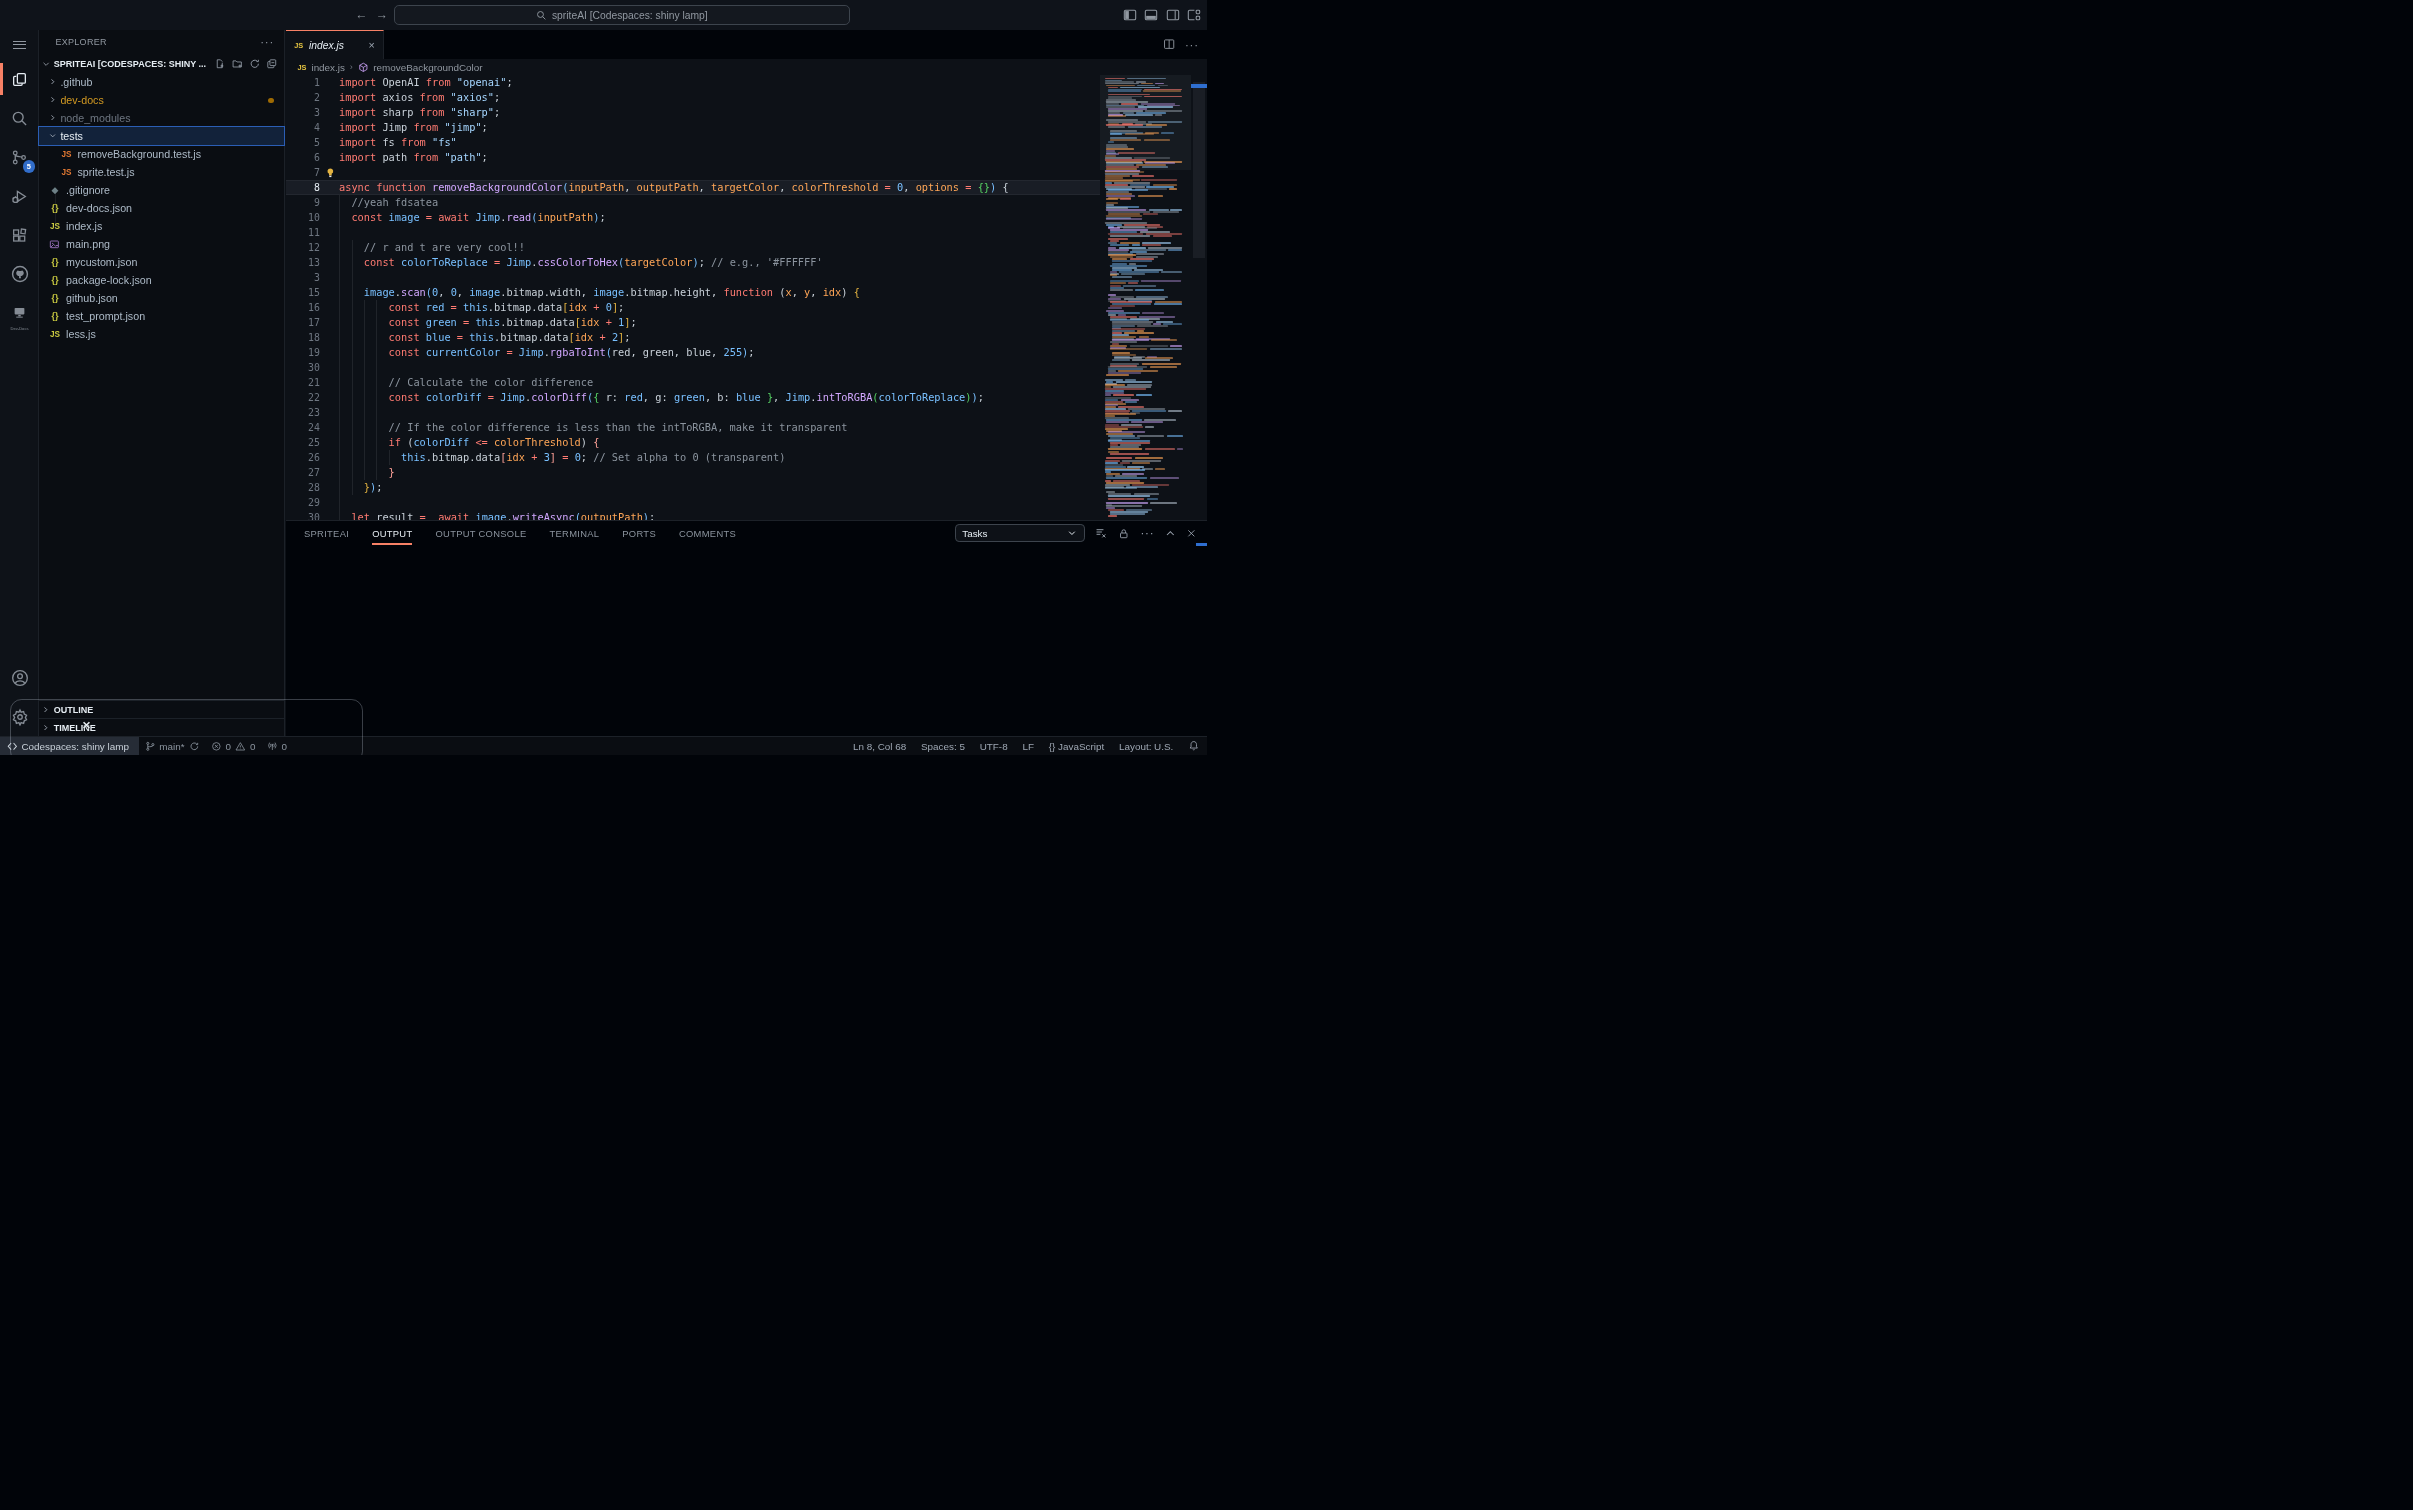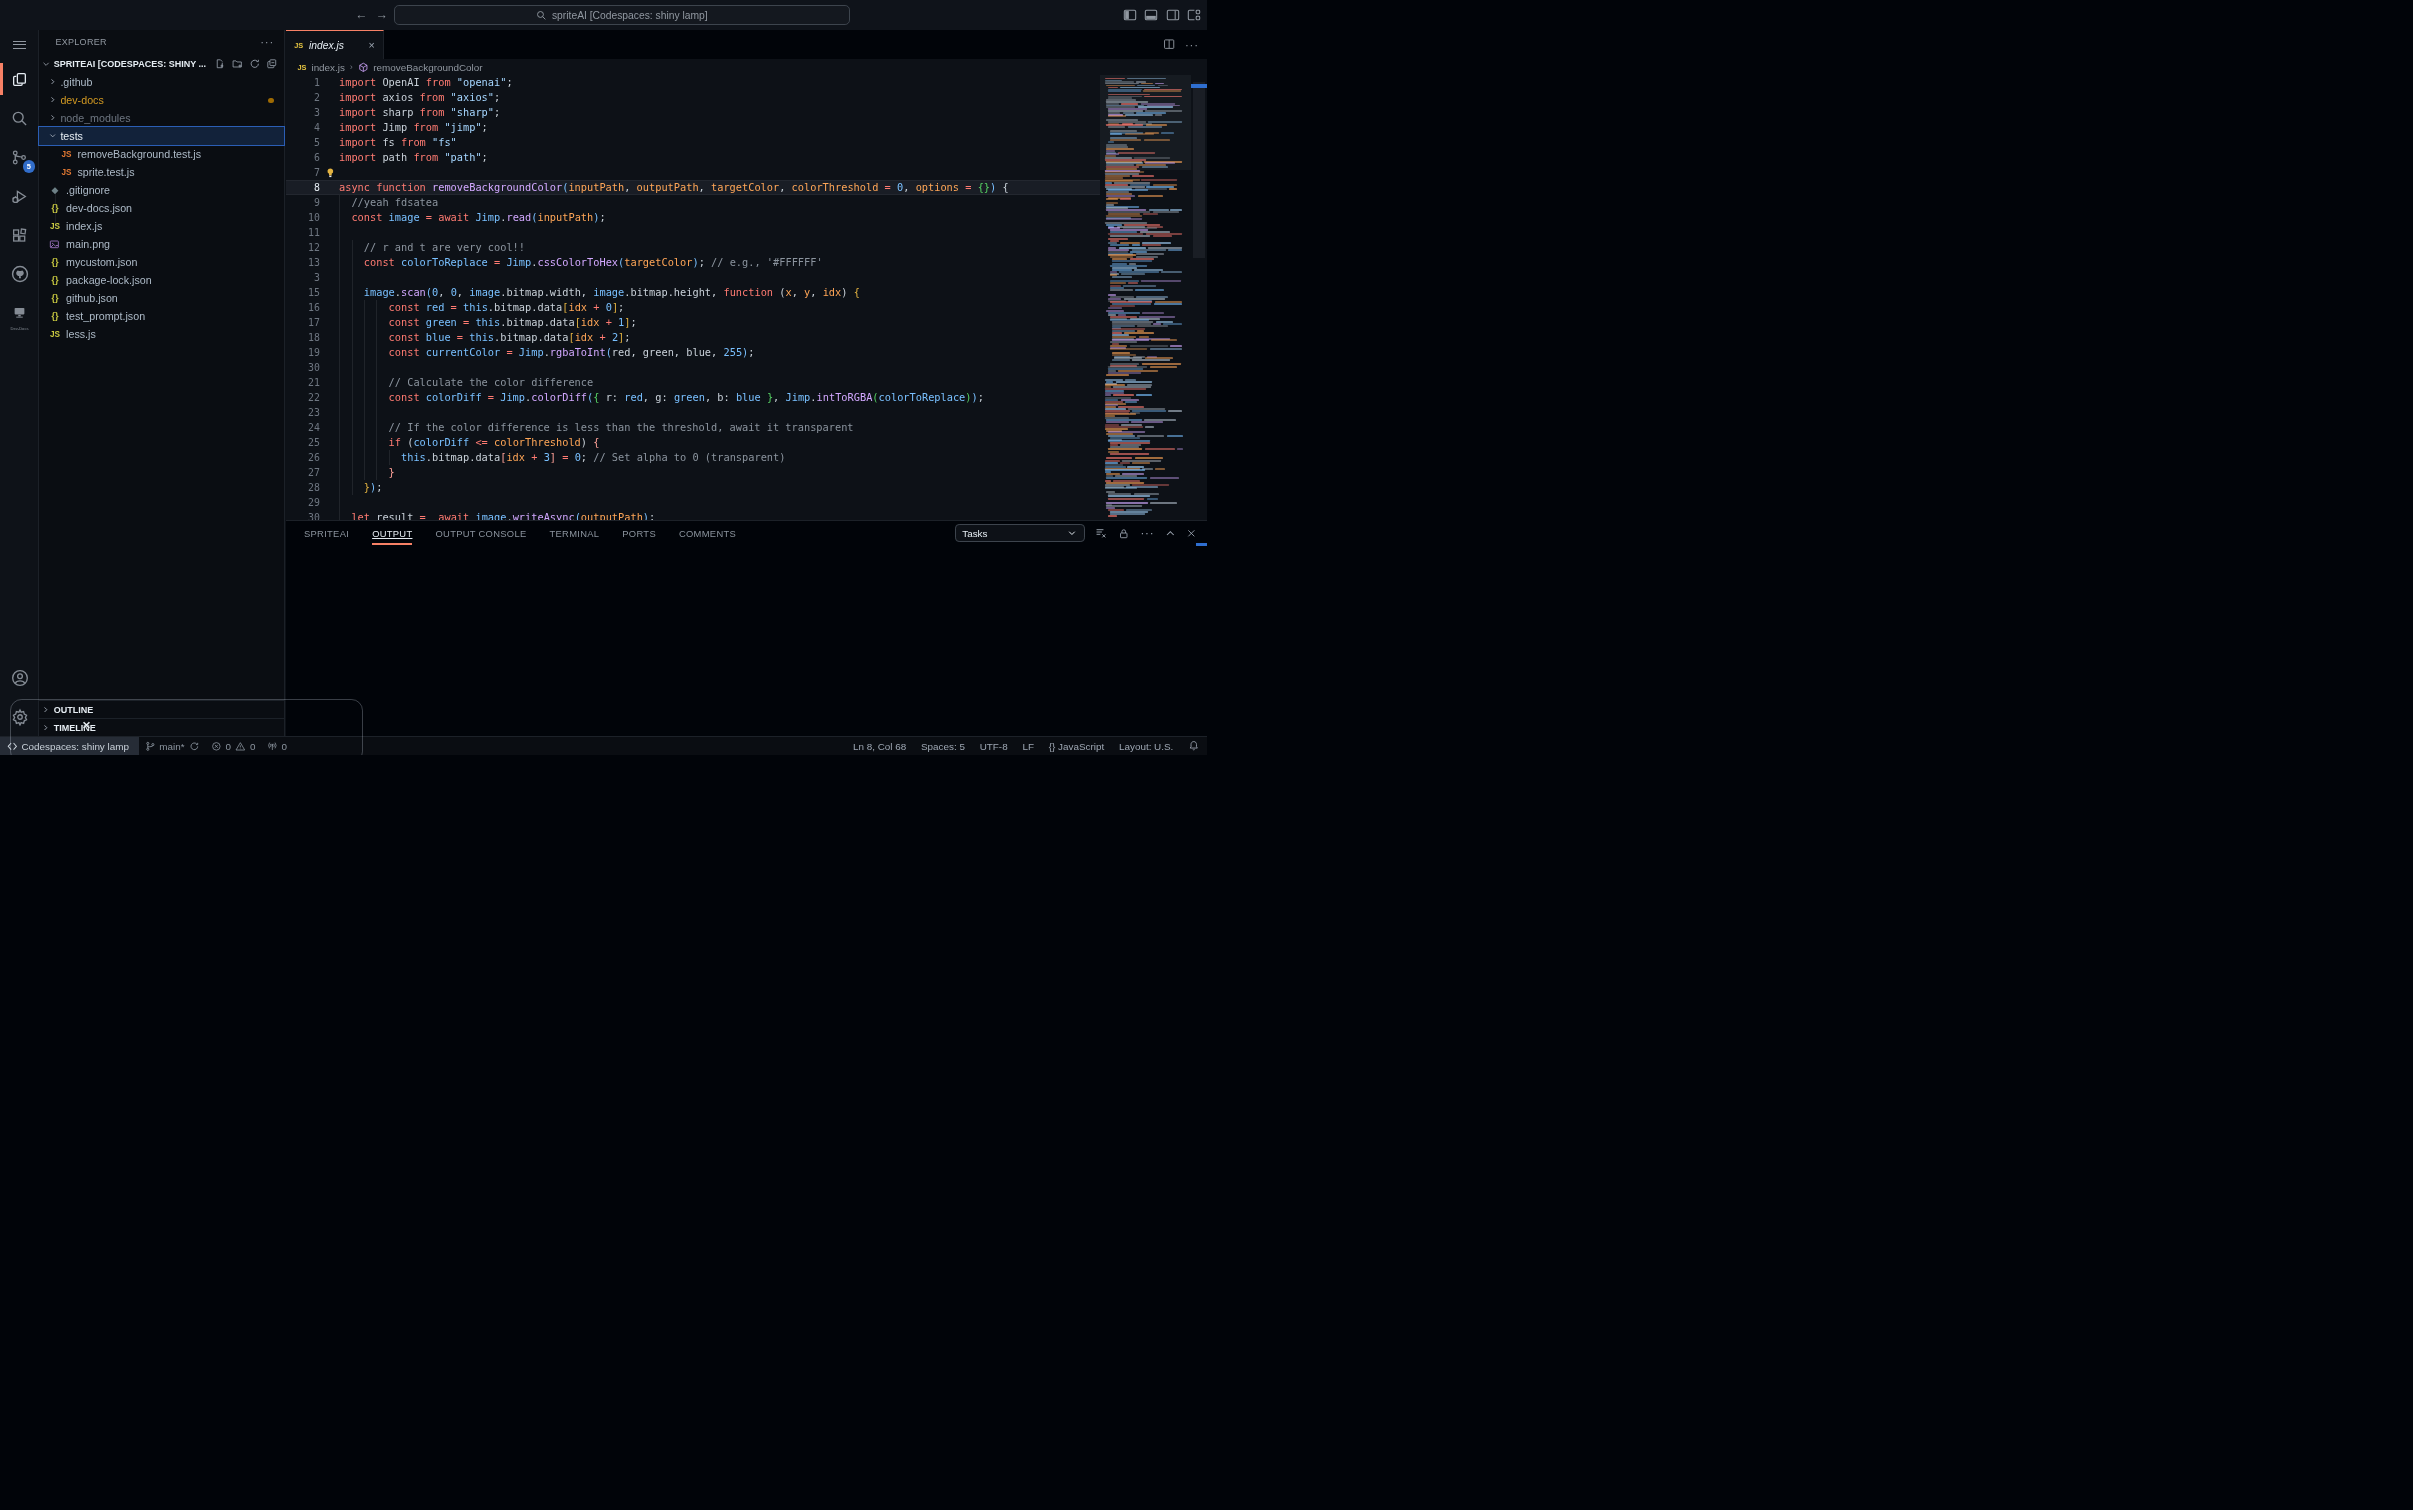--- a/index.html
+++ b/index.html
@@ -92,21 +92,21 @@
   .mrow-seg { position:absolute; height:1.2px; border-radius:0.4px; }
   .vscrollbar { position:absolute; right:0; top:0; width:15.6px; bottom:0; }
   .vthumb { position:absolute; left:1.6px; right:1.6px; top:6.6px; height:176px; background:rgba(121,129,139,.12); }
   .ruler-deco { position:absolute; left:0; right:0; top:9px; height:3.3px; background:#2f6fd0; }
 
   
   .panel { height:216px; background:#010409; border-top:0.8px solid #1c2128; position:relative; }
   .panel-tabs { display:flex; gap:23px; padding-left:18px; height:24.6px; align-items:center; }
   .ptab { font-size:9.4px; letter-spacing:0.3px; color:#8b949e; cursor:pointer; position:relative; height:24.6px;
     display:flex; align-items:center; }
-  .ptab.active { color:#e6edf3;text-decoration:underline; }
+  .ptab.active { color:#e6edf3; }
   .ptab.active::after { content:""; position:absolute; left:0; right:0; bottom:0.8px; height:1.6px; background:#f78166; }
   .panel-right { position:absolute; right:9.9px; top:3.3px; display:flex; align-items:center; gap:10.7px; color:#9ea7b3; }
   .tasks-dd { width:130px; height:18px; border:0.8px solid #3d444d; border-radius:4.1px; background:#0d1117;
     display:flex; align-items:center; padding:0 6.6px; color:#e6edf3; font-size:9.9px; cursor:pointer; }
   .tasks-dd svg { margin-left:auto; }
   .panel-deco { position:absolute; right:0; top:22px; width:11.5px; height:2.5px; background:#2f6fd0; }
 
   
   .statusbar { position:absolute; left:0; bottom:0; width:1207px; height:19px; background:#0a0d12;
     border-top:0.8px solid #1c2128; display:flex; align-items:center; font-size:9.9px; color:#8b949e; }
@@ -436,21 +436,21 @@
           <div class="cl"><span class="ln">3</span><span class="guide" style="left:53px"></span><span class="guide" style="left:66px"></span><span class="lc"></span></div>
           <div class="cl"><span class="ln">15</span><span class="guide" style="left:53px"></span><span class="guide" style="left:66px"></span><span class="lc">    <span class="tok-v">image</span><span class="tok-w">.</span><span class="tok-f">scan</span><span class="tok-v">(</span><span class="tok-v">0</span><span class="tok-w">, </span><span class="tok-v">0</span><span class="tok-w">, </span><span class="tok-v">image</span><span class="tok-w">.bitmap.width</span><span class="tok-w">, </span><span class="tok-v">image</span><span class="tok-w">.bitmap.height</span><span class="tok-w">, </span><span class="tok-k">function </span><span class="tok-w">(</span><span class="tok-p">x</span><span class="tok-w">, </span><span class="tok-p">y</span><span class="tok-w">, </span><span class="tok-p">idx</span><span class="tok-w">) </span><span class="tok-y">{</span></span></div>
           <div class="cl"><span class="ln">16</span><span class="guide" style="left:53px"></span><span class="guide" style="left:66px"></span><span class="guide" style="left:78px"></span><span class="guide" style="left:90px"></span><span class="lc">        <span class="tok-k">const </span><span class="tok-v">red</span><span class="tok-k"> = </span><span class="tok-v">this</span><span class="tok-w">.bitmap.data</span><span class="tok-y">[</span><span class="tok-p">idx</span><span class="tok-k"> + </span><span class="tok-v">0</span><span class="tok-y">]</span><span class="tok-w">;</span></span></div>
           <div class="cl"><span class="ln">17</span><span class="guide" style="left:53px"></span><span class="guide" style="left:66px"></span><span class="guide" style="left:78px"></span><span class="guide" style="left:90px"></span><span class="lc">        <span class="tok-k">const </span><span class="tok-v">green</span><span class="tok-k"> = </span><span class="tok-v">this</span><span class="tok-w">.bitmap.data</span><span class="tok-y">[</span><span class="tok-p">idx</span><span class="tok-k"> + </span><span class="tok-v">1</span><span class="tok-y">]</span><span class="tok-w">;</span></span></div>
           <div class="cl"><span class="ln">18</span><span class="guide" style="left:53px"></span><span class="guide" style="left:66px"></span><span class="guide" style="left:78px"></span><span class="guide" style="left:90px"></span><span class="lc">        <span class="tok-k">const </span><span class="tok-v">blue</span><span class="tok-k"> = </span><span class="tok-v">this</span><span class="tok-w">.bitmap.data</span><span class="tok-y">[</span><span class="tok-p">idx</span><span class="tok-k"> + </span><span class="tok-v">2</span><span class="tok-y">]</span><span class="tok-w">;</span></span></div>
           <div class="cl"><span class="ln">19</span><span class="guide" style="left:53px"></span><span class="guide" style="left:66px"></span><span class="guide" style="left:78px"></span><span class="guide" style="left:90px"></span><span class="lc">        <span class="tok-k">const </span><span class="tok-v">currentColor</span><span class="tok-k"> = </span><span class="tok-v">Jimp</span><span class="tok-w">.</span><span class="tok-f">rgbaToInt</span><span class="tok-v">(</span><span class="tok-w">red</span><span class="tok-w">, </span><span class="tok-w">green</span><span class="tok-w">, </span><span class="tok-w">blue</span><span class="tok-w">, </span><span class="tok-v">255</span><span class="tok-v">)</span><span class="tok-w">;</span></span></div>
           <div class="cl"><span class="ln">30</span><span class="guide" style="left:53px"></span><span class="guide" style="left:66px"></span><span class="guide" style="left:78px"></span><span class="guide" style="left:90px"></span><span class="lc"></span></div>
           <div class="cl"><span class="ln">21</span><span class="guide" style="left:53px"></span><span class="guide" style="left:66px"></span><span class="guide" style="left:78px"></span><span class="guide" style="left:90px"></span><span class="lc">        <span class="tok-c">// Calculate the color difference</span></span></div>
           <div class="cl"><span class="ln">22</span><span class="guide" style="left:53px"></span><span class="guide" style="left:66px"></span><span class="guide" style="left:78px"></span><span class="guide" style="left:90px"></span><span class="lc">        <span class="tok-k">const </span><span class="tok-v">colorDiff</span><span class="tok-k"> = </span><span class="tok-v">Jimp</span><span class="tok-w">.</span><span class="tok-f">colorDiff</span><span class="tok-v">(</span><span class="tok-g">{ </span><span class="tok-w">r: </span><span class="tok-v">red</span><span class="tok-w">, </span><span class="tok-w">g: </span><span class="tok-v">green</span><span class="tok-w">, </span><span class="tok-w">b: </span><span class="tok-v">blue</span><span class="tok-g"> }</span><span class="tok-w">, </span><span class="tok-v">Jimp</span><span class="tok-w">.</span><span class="tok-f">intToRGBA</span><span class="tok-g">(</span><span class="tok-v">colorToReplace</span><span class="tok-g">)</span><span class="tok-v">)</span><span class="tok-w">;</span></span></div>
           <div class="cl"><span class="ln">23</span><span class="guide" style="left:53px"></span><span class="guide" style="left:66px"></span><span class="guide" style="left:78px"></span><span class="guide" style="left:90px"></span><span class="lc"></span></div>
-          <div class="cl"><span class="ln">24</span><span class="guide" style="left:53px"></span><span class="guide" style="left:66px"></span><span class="guide" style="left:78px"></span><span class="guide" style="left:90px"></span><span class="lc">        <span class="tok-c">// If the color difference is less than the threshold, await it transparent</span></span></div>
+          <div class="cl"><span class="ln">24</span><span class="guide" style="left:53px"></span><span class="guide" style="left:66px"></span><span class="guide" style="left:78px"></span><span class="guide" style="left:90px"></span><span class="lc">        <span class="tok-c">// If the color difference is less than the intToRGBA, make it transparent</span></span></div>
           <div class="cl"><span class="ln">25</span><span class="guide" style="left:53px"></span><span class="guide" style="left:66px"></span><span class="guide" style="left:78px"></span><span class="guide" style="left:90px"></span><span class="lc">        <span class="tok-k">if </span><span class="tok-w">(</span><span class="tok-v">colorDiff</span><span class="tok-k"> &lt;= </span><span class="tok-p">colorThreshold</span><span class="tok-w">) </span><span class="tok-o">{</span></span></div>
           <div class="cl"><span class="ln">26</span><span class="guide" style="left:53px"></span><span class="guide" style="left:66px"></span><span class="guide" style="left:78px"></span><span class="guide" style="left:90px"></span><span class="guide" style="left:103px"></span><span class="lc">          <span class="tok-v">this</span><span class="tok-w">.bitmap.data</span><span class="tok-o">[</span><span class="tok-p">idx</span><span class="tok-k"> + </span><span class="tok-v">3</span><span class="tok-o">]</span><span class="tok-k"> = </span><span class="tok-v">0</span><span class="tok-w">; </span><span class="tok-c">// Set alpha to 0 (transparent)</span></span></div>
           <div class="cl"><span class="ln">27</span><span class="guide" style="left:53px"></span><span class="guide" style="left:66px"></span><span class="guide" style="left:78px"></span><span class="guide" style="left:90px"></span><span class="lc">        <span class="tok-o">}</span></span></div>
           <div class="cl"><span class="ln">28</span><span class="guide" style="left:53px"></span><span class="guide" style="left:66px"></span><span class="lc">    <span class="tok-y">}</span><span class="tok-v">)</span><span class="tok-w">;</span></span></div>
           <div class="cl"><span class="ln">29</span><span class="guide" style="left:53px"></span><span class="lc"></span></div>
           <div class="cl"><span class="ln">30</span><span class="guide" style="left:53px"></span><span class="lc">  <span class="tok-k">let </span><span class="tok-w">result</span><span class="tok-k"> =  </span><span class="tok-k">await </span><span class="tok-v">image</span><span class="tok-w">.</span><span class="tok-f">writeAsync</span><span class="tok-v">(</span><span class="tok-p">outputPath</span><span class="tok-v">)</span><span class="tok-w">;</span></span></div>
         </div>
       <div class="minimap">
         <div class="minimap-slider"></div>
         <div style="position:absolute;inset:0;">

